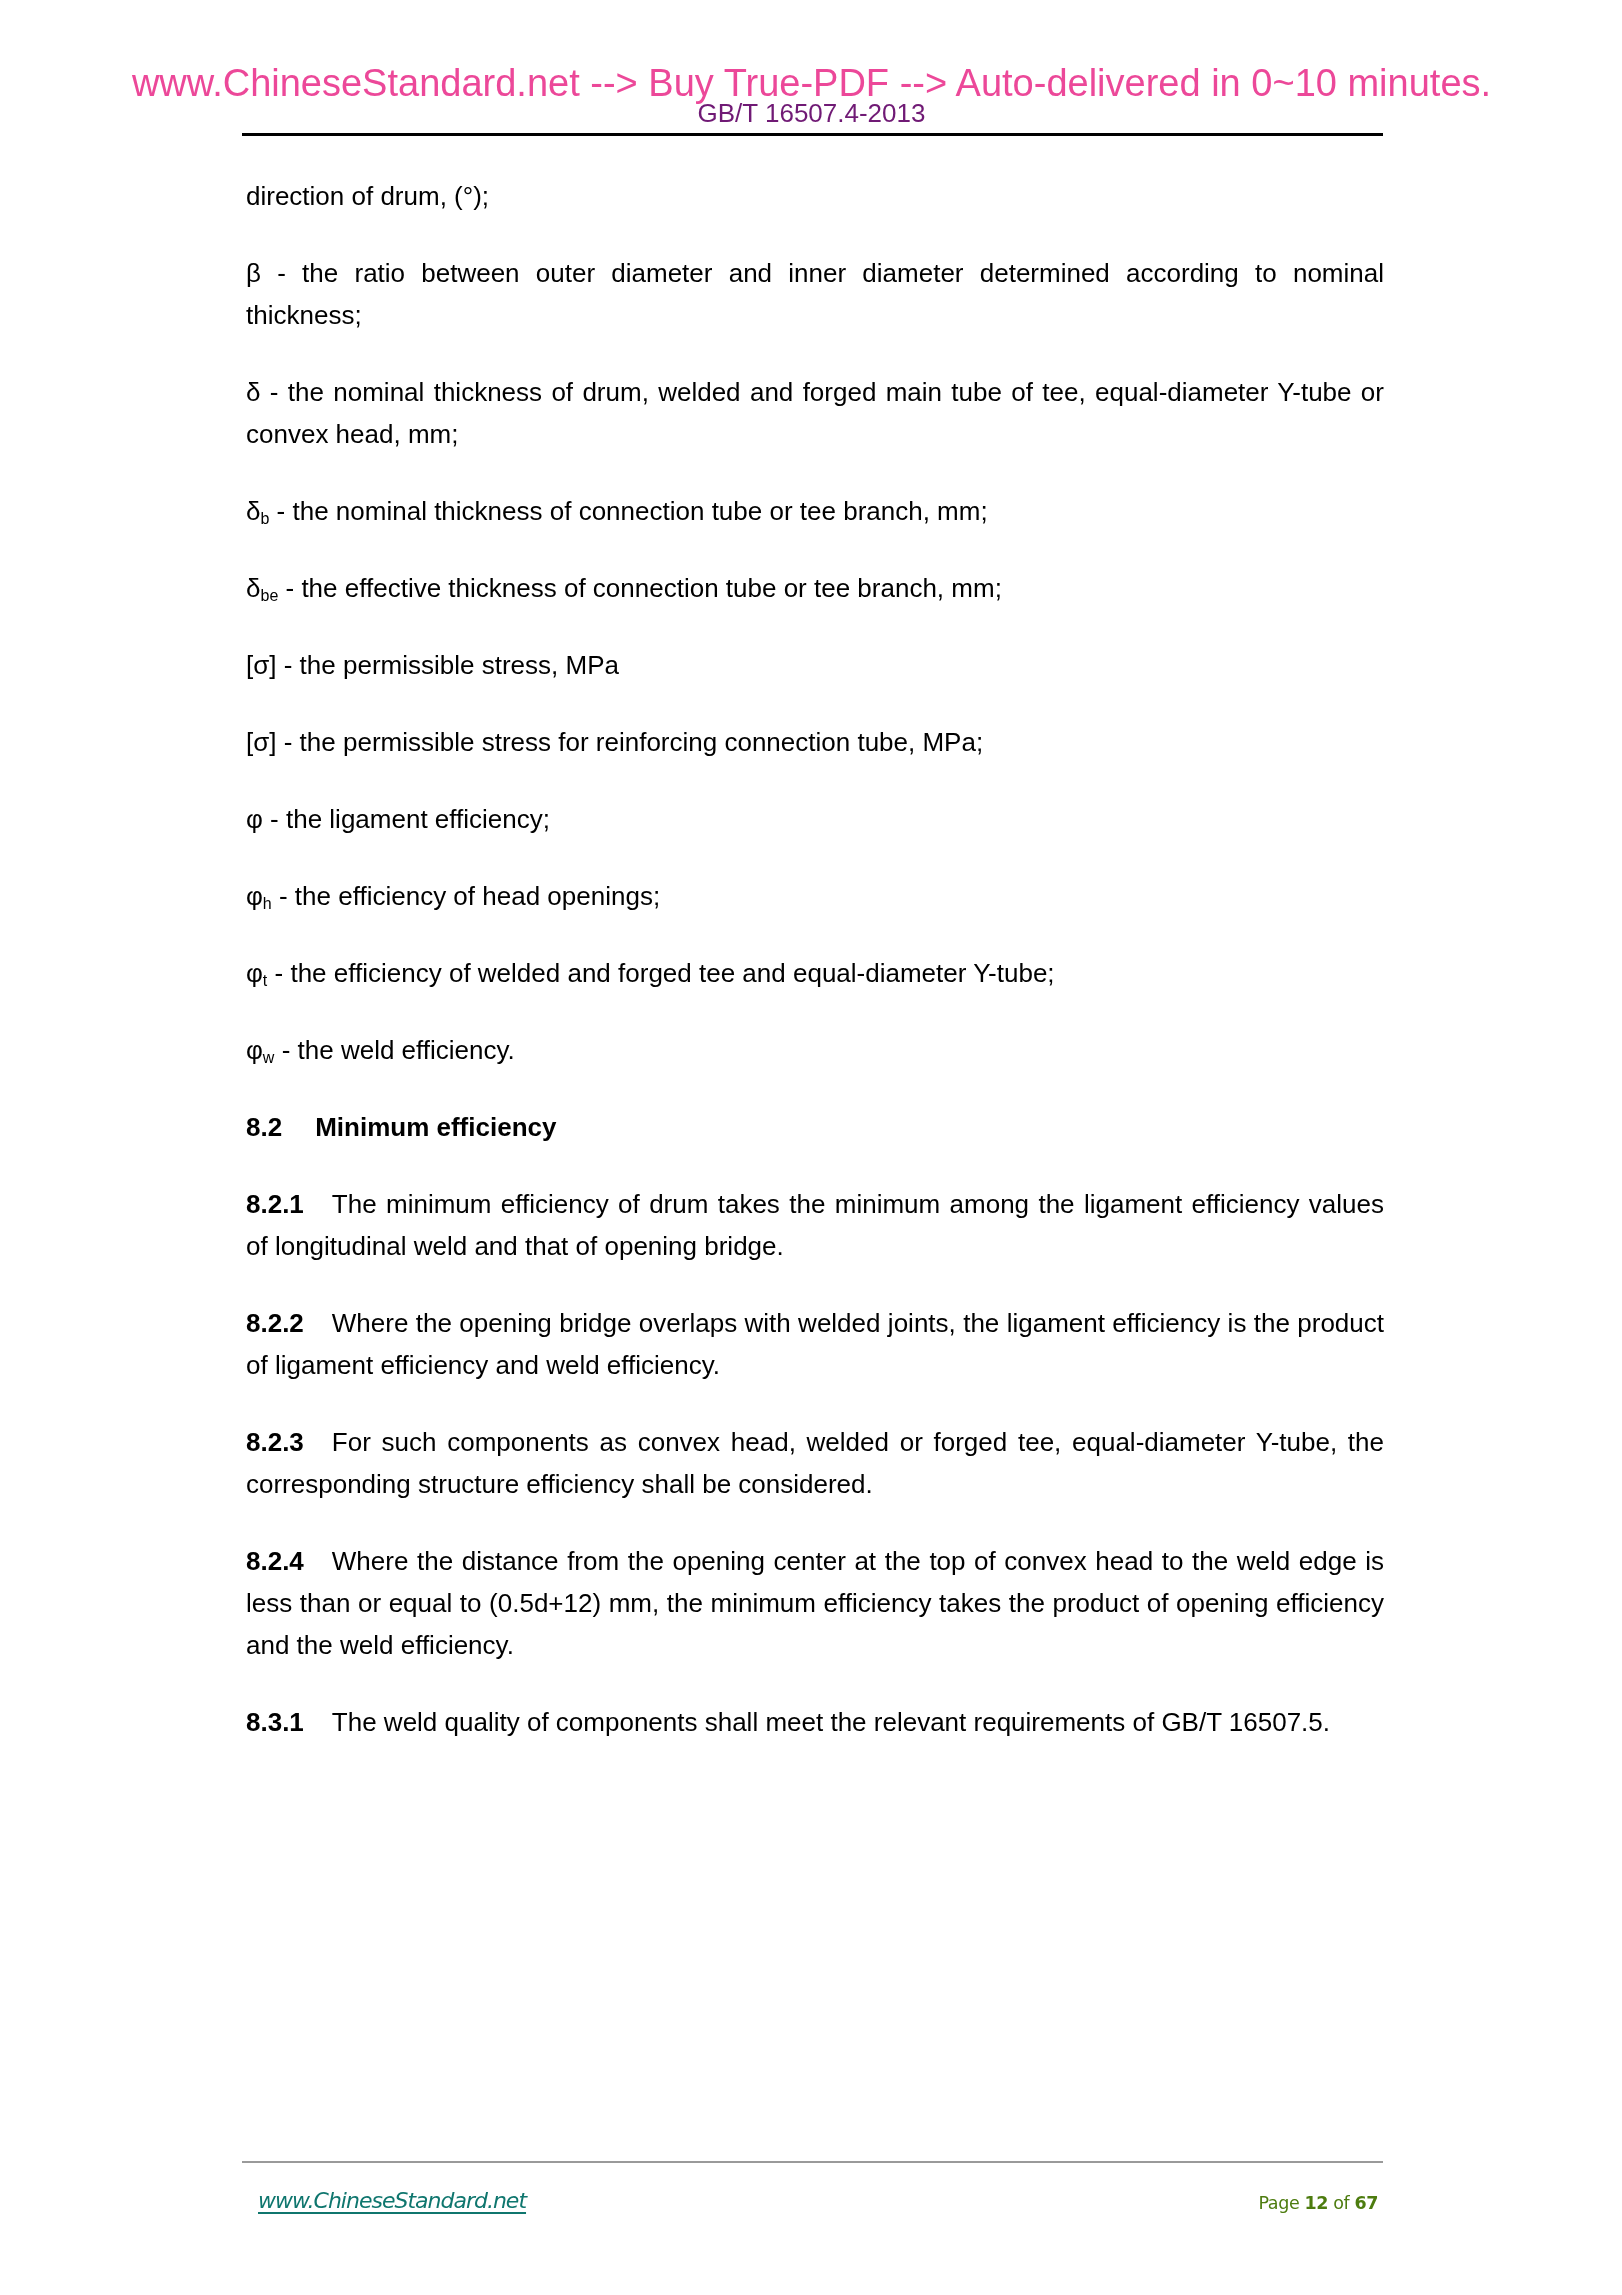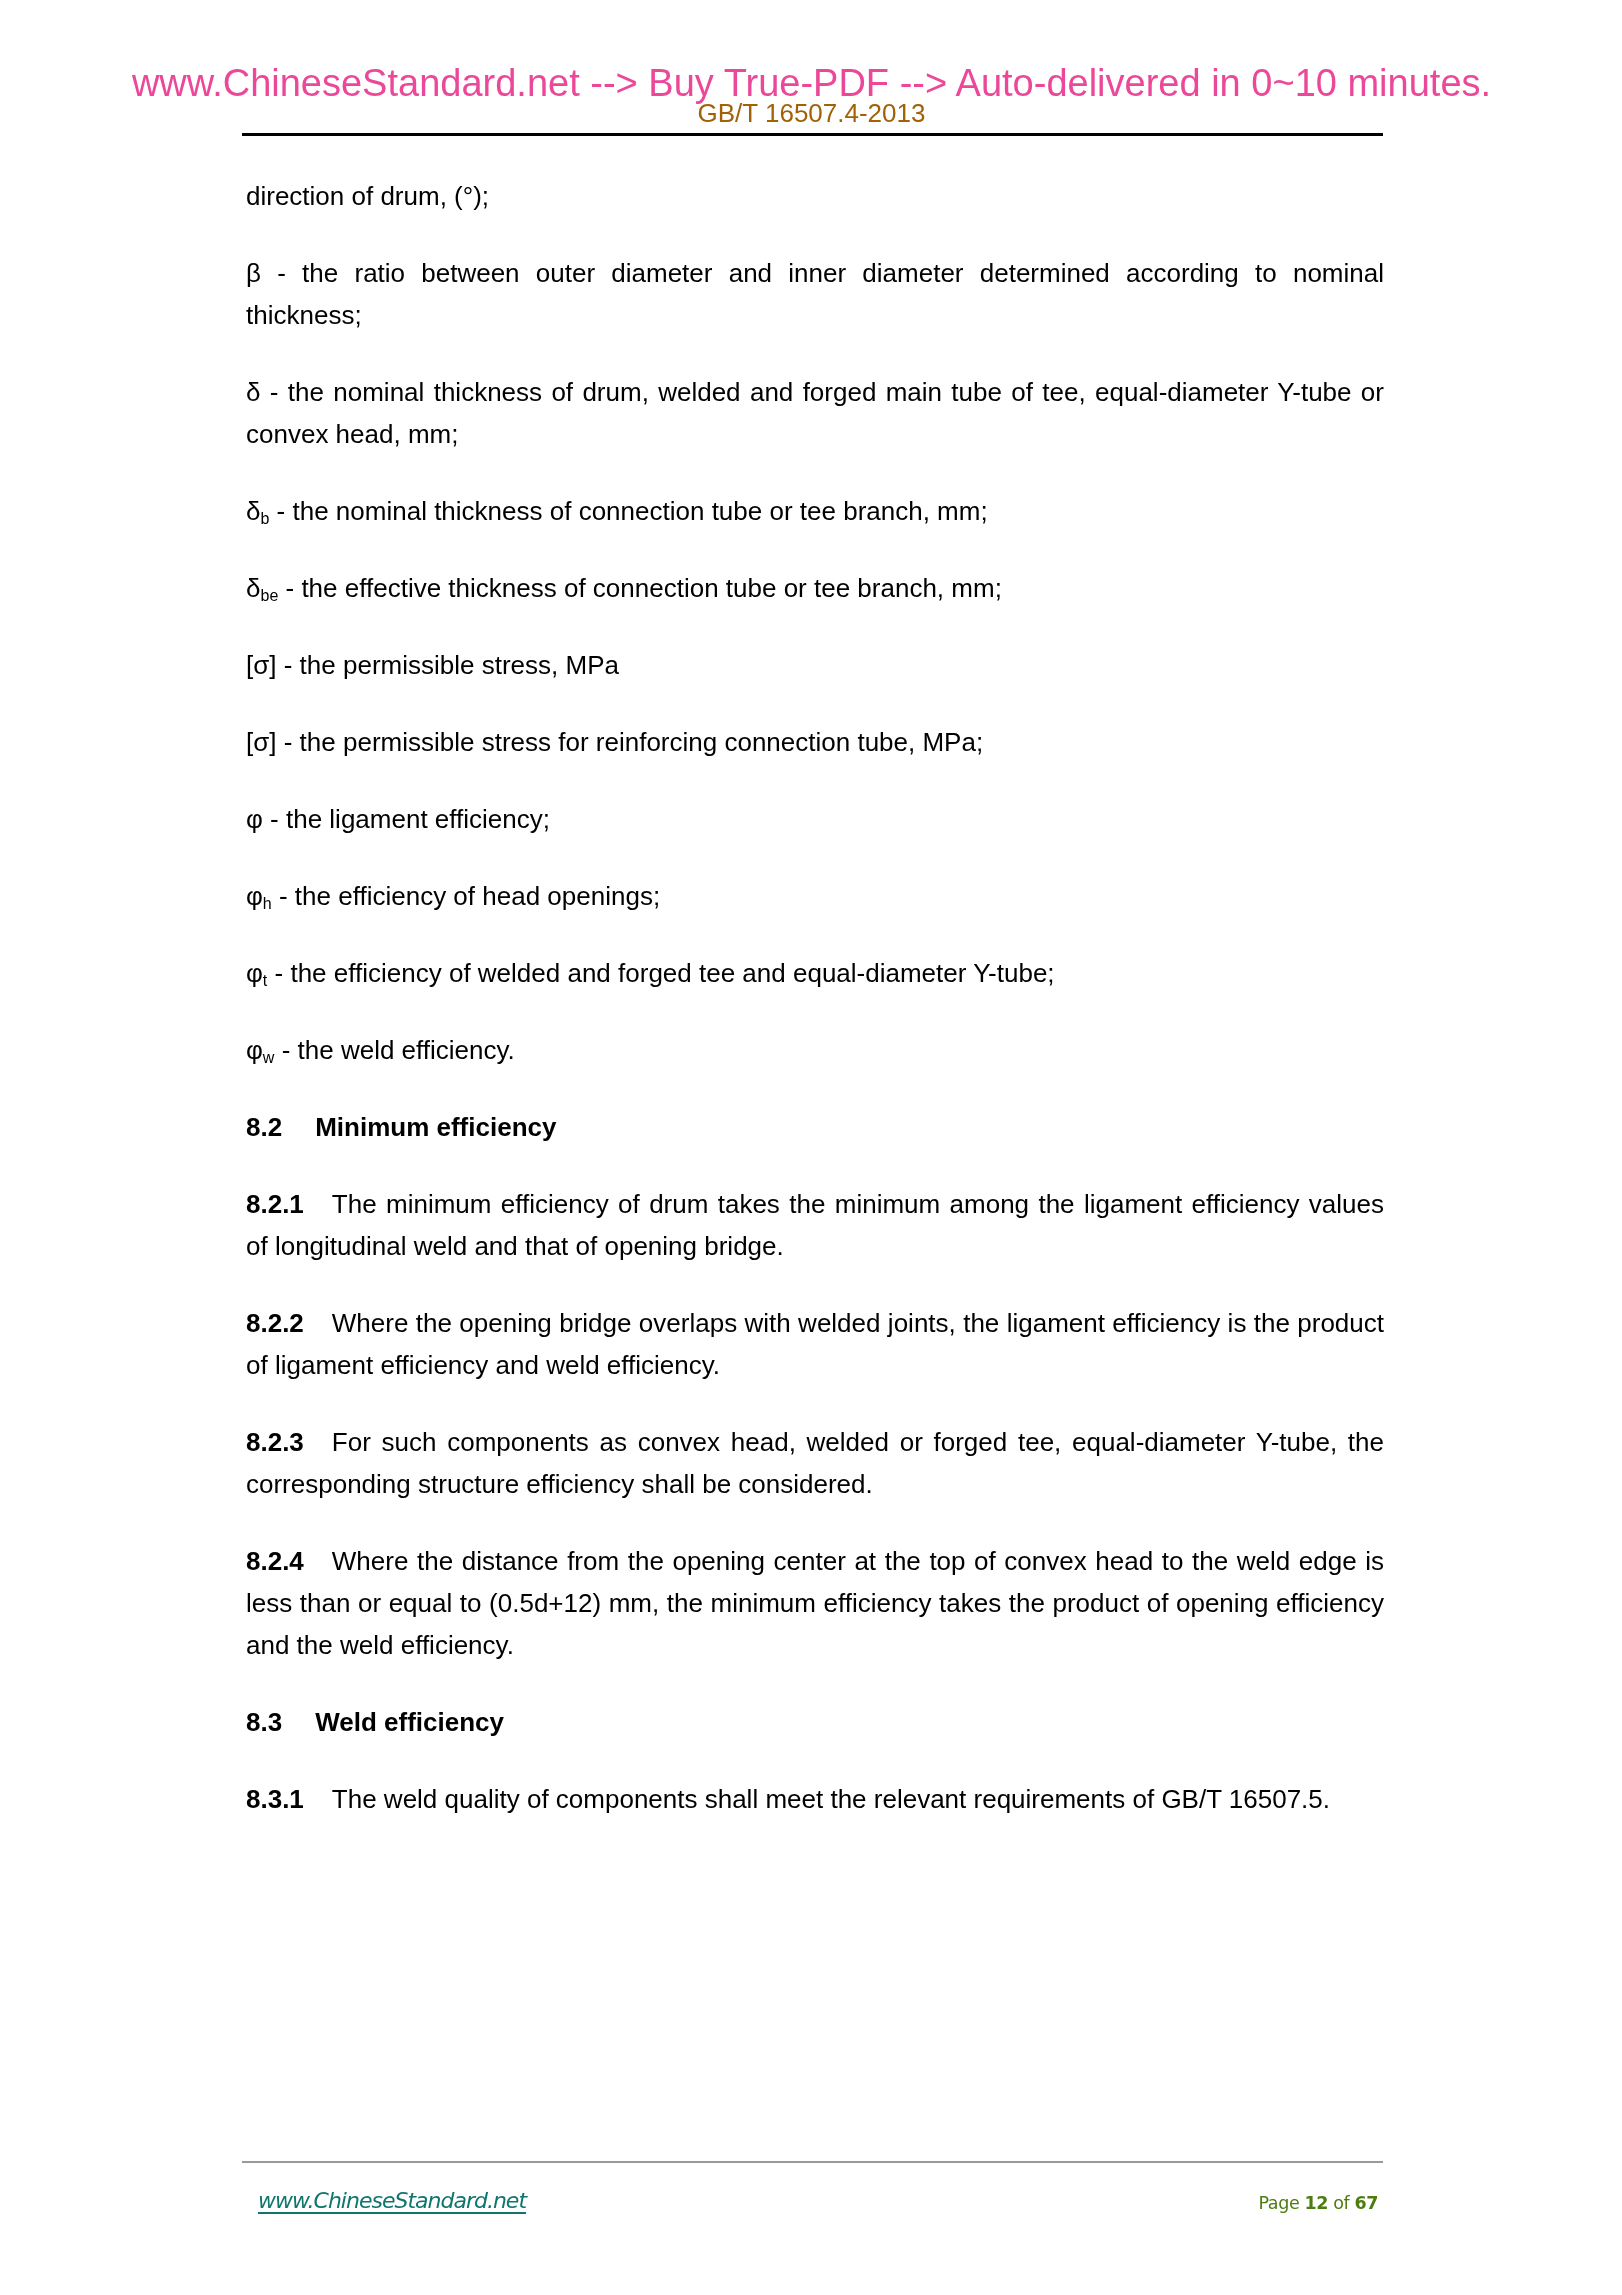--- a/index.html
+++ b/index.html
@@ -1,18 +1,18 @@
 <!DOCTYPE html>
 <html style="font-size:13.3px"><head>
 <meta charset="utf-8">
 <style>
   html, body { margin: 0; padding: 0; background: #ffffff; }
   body { width: 1623px; height: 2295px; position: relative; overflow: hidden; font-family: "Liberation Sans", sans-serif; color: #000; }
   .banner { position: absolute; left: 0; width: 1623px; top: 60px; text-align: center; font-size: 38px; color: #ec4899; letter-spacing: 0px; line-height: 47px; white-space: nowrap; }
-  .std-code { position: absolute; left: 0; width: 1623px; top: 98px; text-align: center; font-size: 26px; color: #a16207; line-height: 30px; }
+  .std-code { position: absolute; left: 0; width: 1623px; top: 98px; text-align: center; font-size: 26px; color: #701a75; line-height: 30px; }
   .header-rule { position: absolute; left: 242px; width: 1141px; top: 133px; height: 2.5px; background: #000; }
   .content { position: absolute; left: 246px; top: 175px; width: 1138px; }
   .para { font-size: 26px; line-height: 42px; margin: 0 0 35px 0; text-align: justify; }
   .para sub { font-size: 16px; vertical-align: -4.2px; line-height: 0; }
   .num { font-weight: bold; }
   .gap { display: inline-block; width: 28px; }
   .hgap { display: inline-block; width: 33px; }
   .heading { font-weight: bold; margin-top: 31px; }
   .footer-rule { position: absolute; left: 242px; width: 1141px; top: 2161px; height: 1.7px; background: #9a9a9a; }
   .footer-link { position: absolute; left: 258px; top: 2188px; font-family: "DejaVu Sans", sans-serif; font-size: 22px; color: #0f766e; text-decoration: underline; text-underline-offset: 4.2px; letter-spacing: -1px; font-style: italic; }
@@ -39,21 +39,20 @@
   <p class="para"><span>φ</span><sub>t</sub><span> - the efficiency of welded and forged tee and equal-diameter Y-tube;</span></p>
   <p class="para"><span>φ</span><sub>w</sub><span> - the weld efficiency.</span></p>
 
   <p class="para heading"><span>8.2</span><span class="hgap"></span><span>Minimum efficiency</span></p>
 
   <p class="para"><span class="num">8.2.1</span><span class="gap"></span><span>The minimum efficiency of drum takes the minimum among the ligament efficiency values of longitudinal weld and that of opening bridge.</span></p>
   <p class="para"><span class="num">8.2.2</span><span class="gap"></span><span>Where the opening bridge overlaps with welded joints, the ligament efficiency is the product of ligament efficiency and weld efficiency.</span></p>
   <p class="para"><span class="num">8.2.3</span><span class="gap"></span><span>For such components as convex head, welded or forged tee, equal-diameter Y-tube, the corresponding structure efficiency shall be considered.</span></p>
   <p class="para"><span class="num">8.2.4</span><span class="gap"></span><span>Where the distance from the opening center at the top of convex head to the weld edge is less than or equal to (0.5d+12) mm, the minimum efficiency takes the product of opening efficiency and the weld efficiency.</span></p>
 
-  <p class="para heading"><span>8.3</span><span class="hgap"></span><span>Weld efficiency</span></p>
 
   <p class="para"><span class="num">8.3.1</span><span class="gap"></span><span>The weld quality of components shall meet the relevant requirements of GB/T 16507.5.</span></p>
 </div>
 
 <div class="footer-rule"></div>
 <a class="footer-link">www.ChineseStandard.net</a>
 <div class="footer-page"><span>Page</span> <b>12</b> <span>of</span> <b>67</b></div>
 
 
 </body></html>

